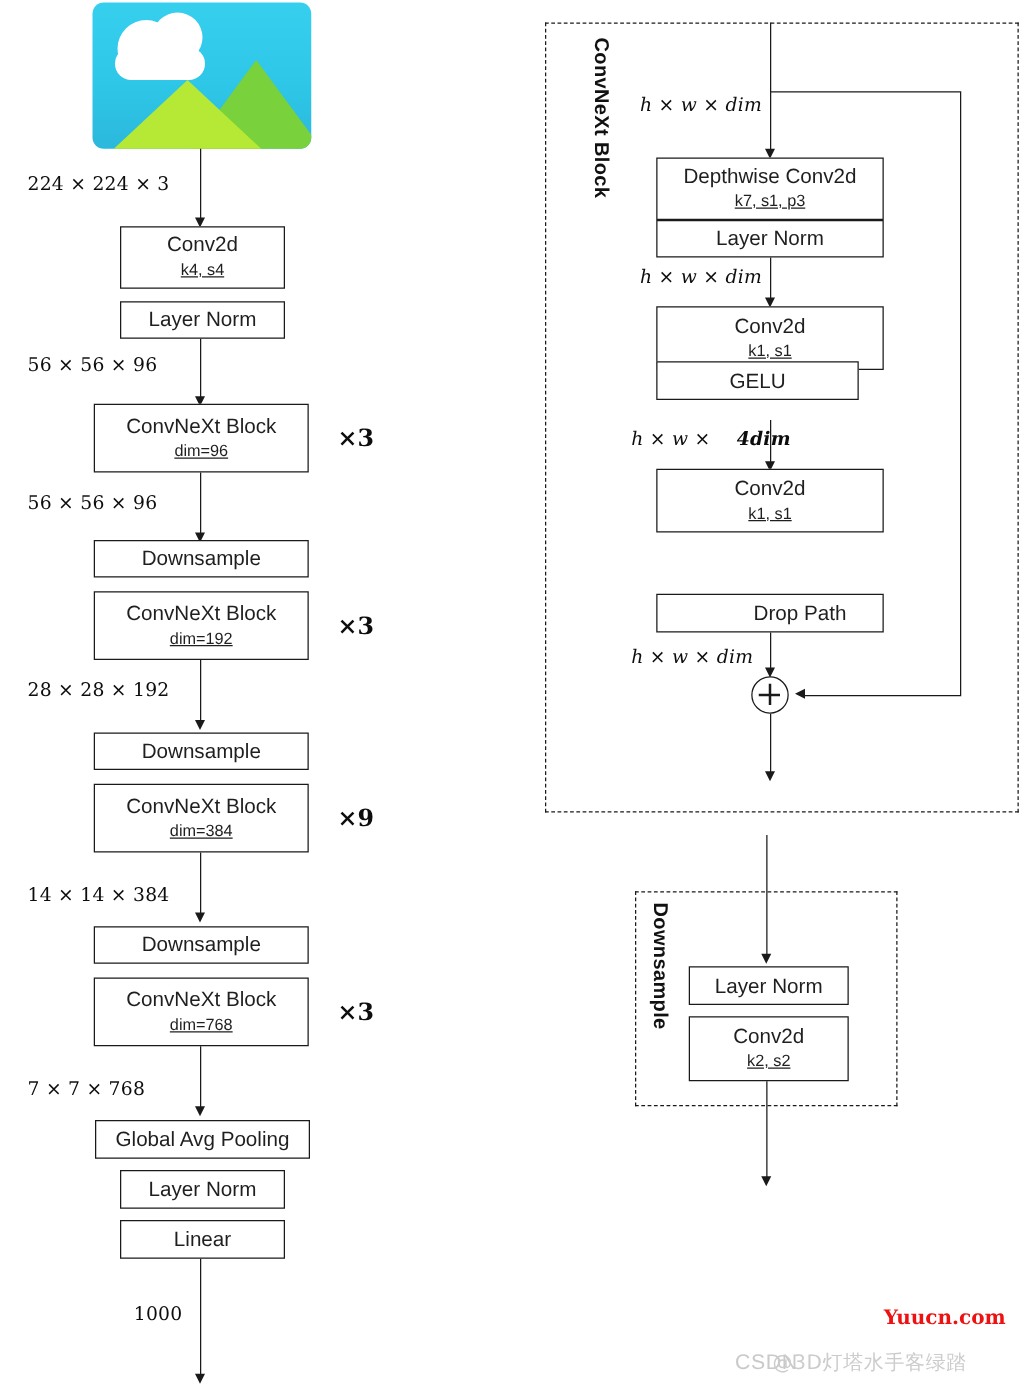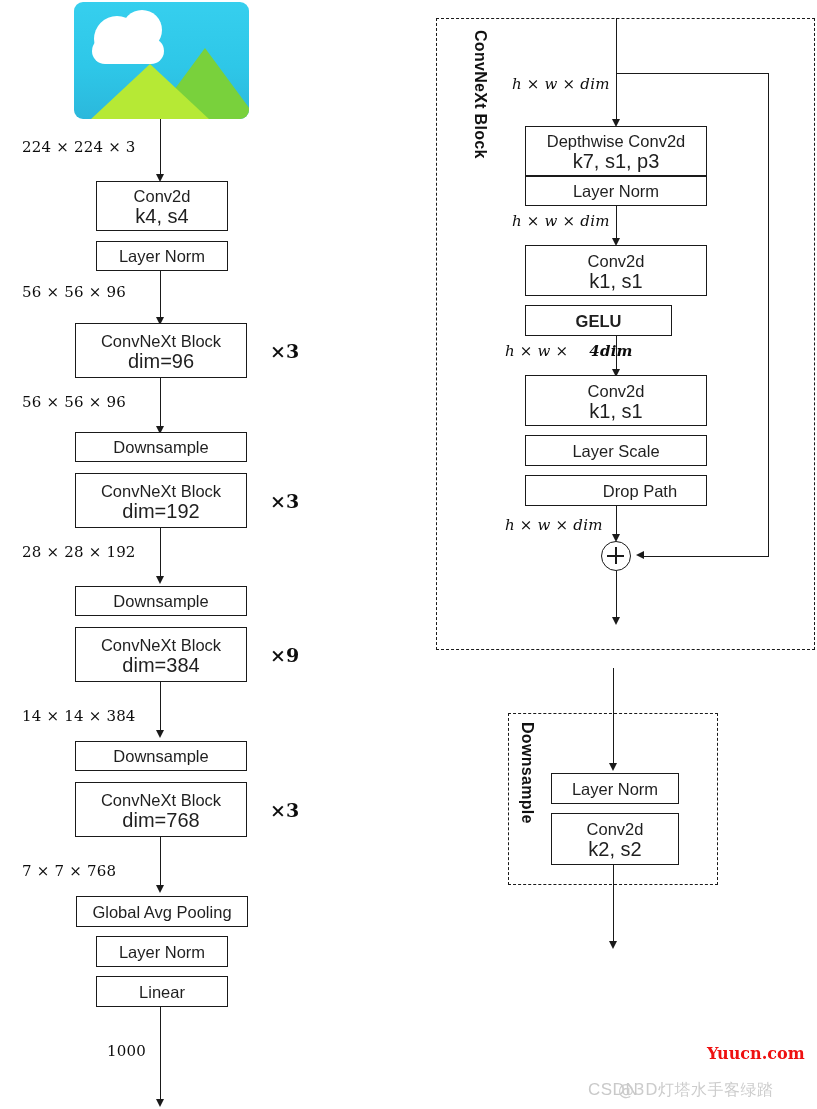--- a/index.html
+++ b/index.html
@@ -12,21 +12,21 @@
 
   
   .box{
     position:absolute;box-sizing:border-box;
     border:1.4px solid #1a1a1a;background:#ffffff;
     display:flex;flex-direction:column;align-items:center;justify-content:center;
     font-family:"Liberation Sans", sans-serif;
     font-size:16.5px;line-height:20px;color:#1f1f1f;
     text-align:right;white-space:nowrap;
   }
-  .box .l2{font-size:20px;line-height:20px;}
+  .box .l2{font-size:13px;line-height:20px;text-decoration:underline;}
 
   
   .mathlabel{
     position:absolute;
     font-family:"DejaVu Serif","Liberation Serif",serif;
     font-size:15px;color:#0d0d0d;white-space:nowrap;letter-spacing:.2px;
   }
   .mathlabel i{font-style:italic;}
   .mathlabel b{font-weight:700;font-style:normal;}
   .times-x{font-style:normal;}
@@ -228,38 +228,35 @@
   <div class="arrowdown" style="left:612px;top:238px;"></div>
   <div class="mathlabel" style="left:512px;top:212px;">
     <i>h</i><span class="times-x"> × </span><i>w</i><span class="times-x"> × </span><i>dim</i>
   </div>
 
   <div class="box" style="left:525px;top:245px;width:182px;height:51px;">
     <div>Conv2d</div>
     <div class="l2">k1, s1</div>
   </div>
 
-  <div class="box" style="left:525px;top:305px;width:147px;height:31px;font-weight:bold;">
+  <div class="box" style="left:525px;top:289px;width:162px;height:31px;">
     <div>GELU</div>
   </div>
 
   <div class="vline" style="left:616px;top:336px;height:36px;"></div>
   <div class="arrowdown" style="left:612px;top:369px;"></div>
   <div class="mathlabel" style="left:505px;top:342px;">
     <i>h</i><span class="times-x"> × </span><i>w</i><span class="times-x"> × </span><b style="font-style:italic;margin-left:16px;">4dim</b>
   </div>
 
   <div class="box" style="left:525px;top:375px;width:182px;height:51px;">
     <div>Conv2d</div>
     <div class="l2">k1, s1</div>
   </div>
 
-  <div class="box" style="left:525px;top:435px;width:182px;height:31px;">
-    <div>Layer Scale</div>
-  </div>
 
   <div class="box" style="left:525px;top:475px;width:182px;height:31px;padding-left:48px;">
     <div>Drop Path</div>
   </div>
 
   <div class="vline" style="left:616px;top:506px;height:32px;"></div>
   <div class="arrowdown" style="left:612px;top:534px;"></div>
   <div class="mathlabel" style="left:505px;top:516px;">
     <i>h</i><span class="times-x"> × </span><i>w</i><span class="times-x"> × </span><i>dim</i>
   </div>

